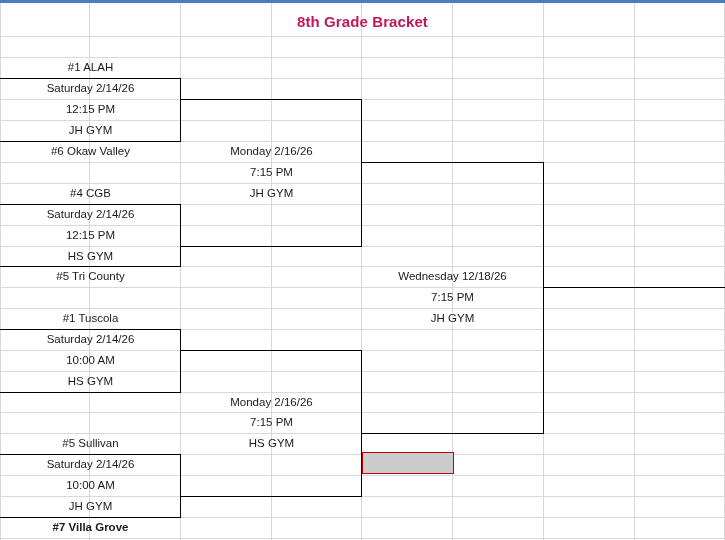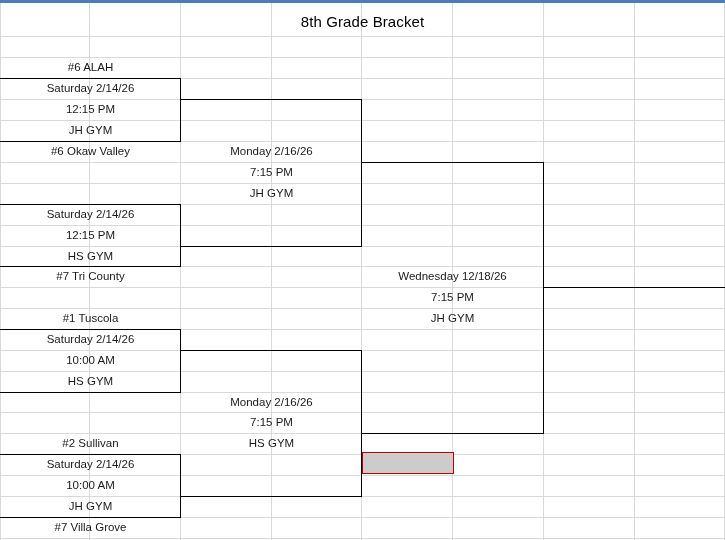--- a/index.html
+++ b/index.html
@@ -32,22 +32,22 @@
   .gl-h { position: absolute; left: 0; width: 725px; height: 1px; background: #d9d9d9; }
 
   
   .title {
     position: absolute;
     left: 0; top: 9px;
     width: 725px; height: 26px;
     line-height: 26px;
     text-align: center;
     font-size: 15px;
-    font-weight: normal;
-    color: #000000;
+    font-weight: bold;
+    color: #be185d;
     letter-spacing: 0.1px;
     z-index: 20;
   }
 
   
   .cell {
     position: absolute;
     height: 21px;
     line-height: 21px;
     text-align: center;
@@ -119,51 +119,52 @@
     <div class="gl-h" style="top:475px"></div>
     <div class="gl-h" style="top:496px"></div>
     <div class="gl-h" style="top:517px"></div>
     <div class="gl-h" style="top:538px"></div>
   </div>
 
   <div class="pane-rule"></div>
 
   <div class="title">8th Grade Bracket</div>
 
-  <div class="cell" style="left:0px; top:57px; width:181px;">#6 ALAH</div>
+  <div class="cell" style="left:0px; top:57px; width:181px;">#1 ALAH</div>
   <div class="cell" style="left:0px; top:78px; width:181px;">Saturday 2/14/26</div>
   <div class="cell" style="left:0px; top:99px; width:181px;">12:15 PM</div>
   <div class="cell" style="left:0px; top:120px; width:181px;">JH GYM</div>
   <div class="cell" style="left:0px; top:141px; width:181px;">#6 Okaw Valley</div>
 
   <div class="bline-h" style="left:0px; top:78px; width:181px;"></div>
   <div class="bline-h" style="left:0px; top:141px; width:181px;"></div>
   <div class="bline-v" style="left:180px; top:78px; height:63px;"></div>
 
+  <div class="cell" style="left:0px; top:183px; width:181px;">#4 CGB</div>
   <div class="cell" style="left:0px; top:204px; width:181px;">Saturday 2/14/26</div>
   <div class="cell" style="left:0px; top:225px; width:181px;">12:15 PM</div>
   <div class="cell" style="left:0px; top:246px; width:181px;">HS GYM</div>
-  <div class="cell" style="left:0px; top:266px; width:181px;">#7 Tri County</div>
+  <div class="cell" style="left:0px; top:266px; width:181px;">#5 Tri County</div>
   <div class="bline-h" style="left:0px; top:204px; width:181px;"></div>
   <div class="bline-h" style="left:0px; top:266px; width:181px;"></div>
   <div class="bline-v" style="left:180px; top:204px; height:62px;"></div>
 
   <div class="cell" style="left:0px; top:308px; width:181px;">#1 Tuscola</div>
   <div class="cell" style="left:0px; top:329px; width:181px;">Saturday 2/14/26</div>
   <div class="cell" style="left:0px; top:350px; width:181px;">10:00 AM</div>
   <div class="cell" style="left:0px; top:371px; width:181px;">HS GYM</div>
   <div class="bline-h" style="left:0px; top:329px; width:181px;"></div>
   <div class="bline-h" style="left:0px; top:392px; width:181px;"></div>
   <div class="bline-v" style="left:180px; top:329px; height:63px;"></div>
 
-  <div class="cell" style="left:0px; top:433px; width:181px;">#2 Sullivan</div>
+  <div class="cell" style="left:0px; top:433px; width:181px;">#5 Sullivan</div>
   <div class="cell" style="left:0px; top:454px; width:181px;">Saturday 2/14/26</div>
   <div class="cell" style="left:0px; top:475px; width:181px;">10:00 AM</div>
   <div class="cell" style="left:0px; top:496px; width:181px;">JH GYM</div>
-  <div class="cell" style="left:0px; top:517px; width:181px;">#7 Villa Grove</div>
+  <div class="cell" style="left:0px; top:517px; width:181px;font-weight:bold;">#7 Villa Grove</div>
   <div class="bline-h" style="left:0px; top:454px; width:181px;"></div>
   <div class="bline-h" style="left:0px; top:517px; width:181px;"></div>
   <div class="bline-v" style="left:180px; top:454px; height:63px;"></div>
 
   <div class="cell" style="left:181px; top:141px; width:181px;">Monday 2/16/26</div>
   <div class="cell" style="left:181px; top:162px; width:181px;">7:15 PM</div>
   <div class="cell" style="left:181px; top:183px; width:181px;">JH GYM</div>
 
   <div class="bline-h" style="left:180px; top:99px; width:182px;"></div>
   <div class="bline-h" style="left:180px; top:246px; width:182px;"></div>

